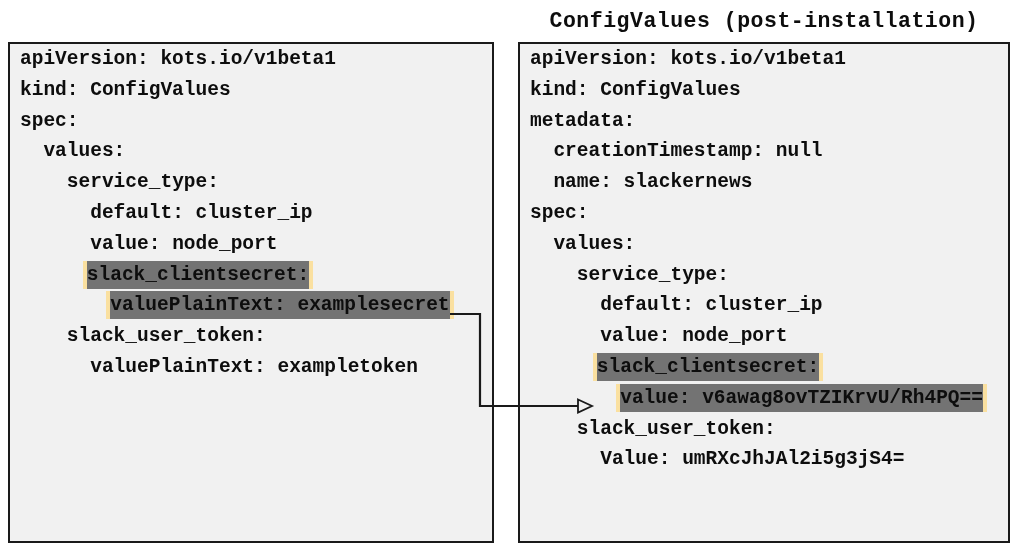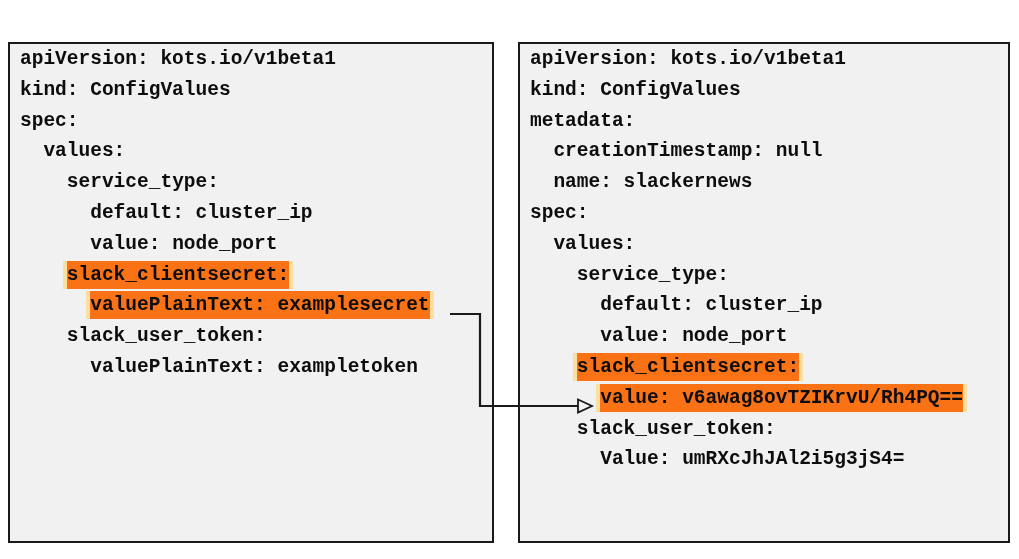--- a/index.html
+++ b/index.html
@@ -41,37 +41,39 @@
   #right-panel { left: 518px; width: 492px; }
   .panel-body {
     padding: 0 10px;
     font-size: 19.5px;
     line-height: 30.8px;
     font-weight: bold;
     white-space: pre;
   }
   .yaml-line { white-space: pre; }
   .hl {
-    background: #f97316;
+    background: #737373;
     box-shadow: 4px 0 0 #fae0a0, -4px 0 0 #fae0a0;
     padding: 3px 0;
+    margin-left: 20px;
   }
   .arrow-overlay {
     position: absolute;
     left: 0;
     top: 0;
     pointer-events: none;
   }
 </style>
 </head>
 <body>
 
 <div class="canvas">
 
 
+  <div class="panel-title" id="right-title">ConfigValues (post-installation)</div>
 
   <div class="panel" id="left-panel">
     <div class="panel-body"><div class="yaml-line"><span>apiVersion: kots.io/v1beta1</span></div><div class="yaml-line"><span>kind: ConfigValues</span></div><div class="yaml-line"><span>spec:</span></div><div class="yaml-line">  <span>values:</span></div><div class="yaml-line">    <span>service_type:</span></div><div class="yaml-line">      <span>default: cluster_ip</span></div><div class="yaml-line">      <span>value: node_port</span></div><div class="yaml-line">    <span class="hl">slack_clientsecret:</span></div><div class="yaml-line">      <span class="hl">valuePlainText: examplesecret</span></div><div class="yaml-line">    <span>slack_user_token:</span></div><div class="yaml-line">      <span>valuePlainText: exampletoken</span></div></div>
   </div>
 
   <div class="panel" id="right-panel">
     <div class="panel-body"><div class="yaml-line"><span>apiVersion: kots.io/v1beta1</span></div><div class="yaml-line"><span>kind: ConfigValues</span></div><div class="yaml-line"><span>metadata:</span></div><div class="yaml-line">  <span>creationTimestamp: null</span></div><div class="yaml-line">  <span>name: slackernews</span></div><div class="yaml-line"><span>spec:</span></div><div class="yaml-line">  <span>values:</span></div><div class="yaml-line">    <span>service_type:</span></div><div class="yaml-line">      <span>default: cluster_ip</span></div><div class="yaml-line">      <span>value: node_port</span></div><div class="yaml-line">    <span class="hl">slack_clientsecret:</span></div><div class="yaml-line">      <span class="hl">value: v6awag8ovTZIKrvU/Rh4PQ==</span></div><div class="yaml-line">    <span>slack_user_token:</span></div><div class="yaml-line">      <span>Value: umRXcJhJAl2i5g3jS4=</span></div></div>
   </div>
 
   <svg class="arrow-overlay" width="1019" height="559">

